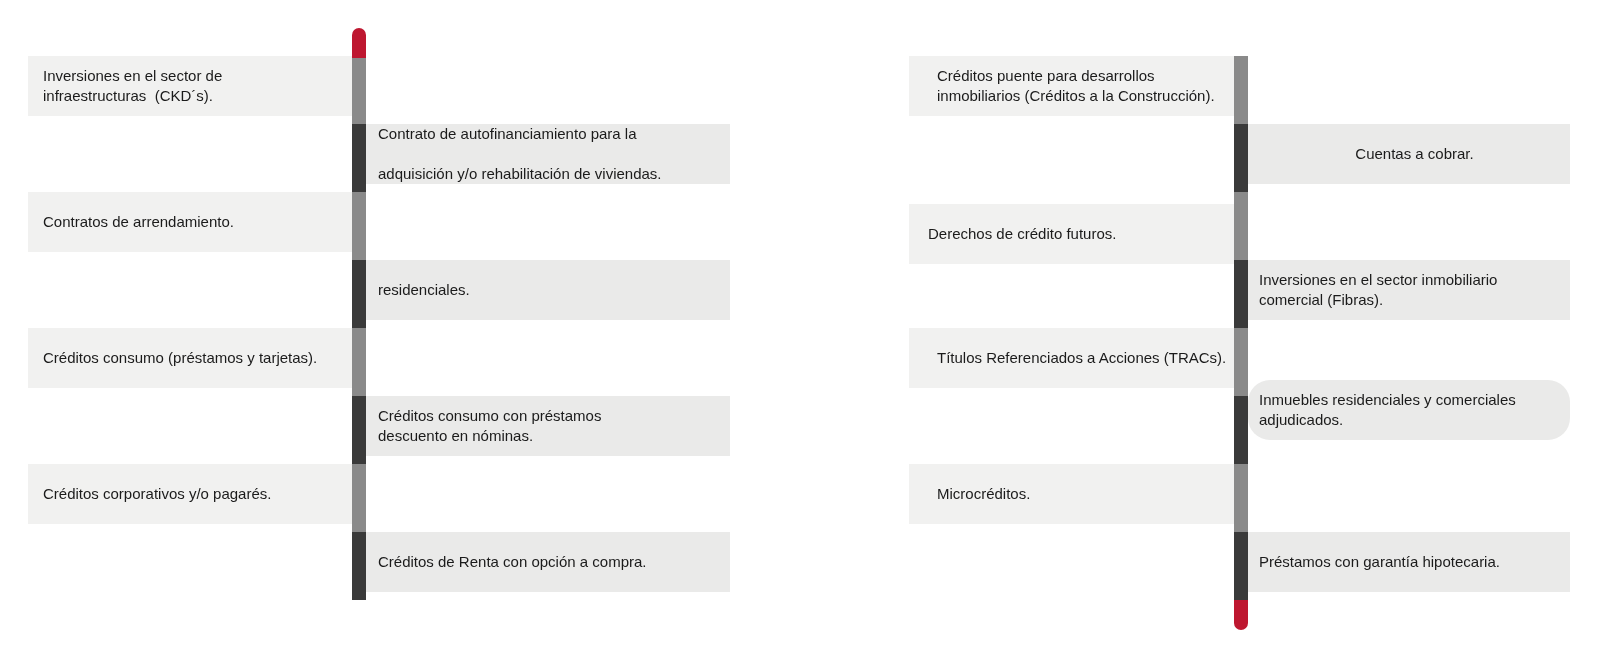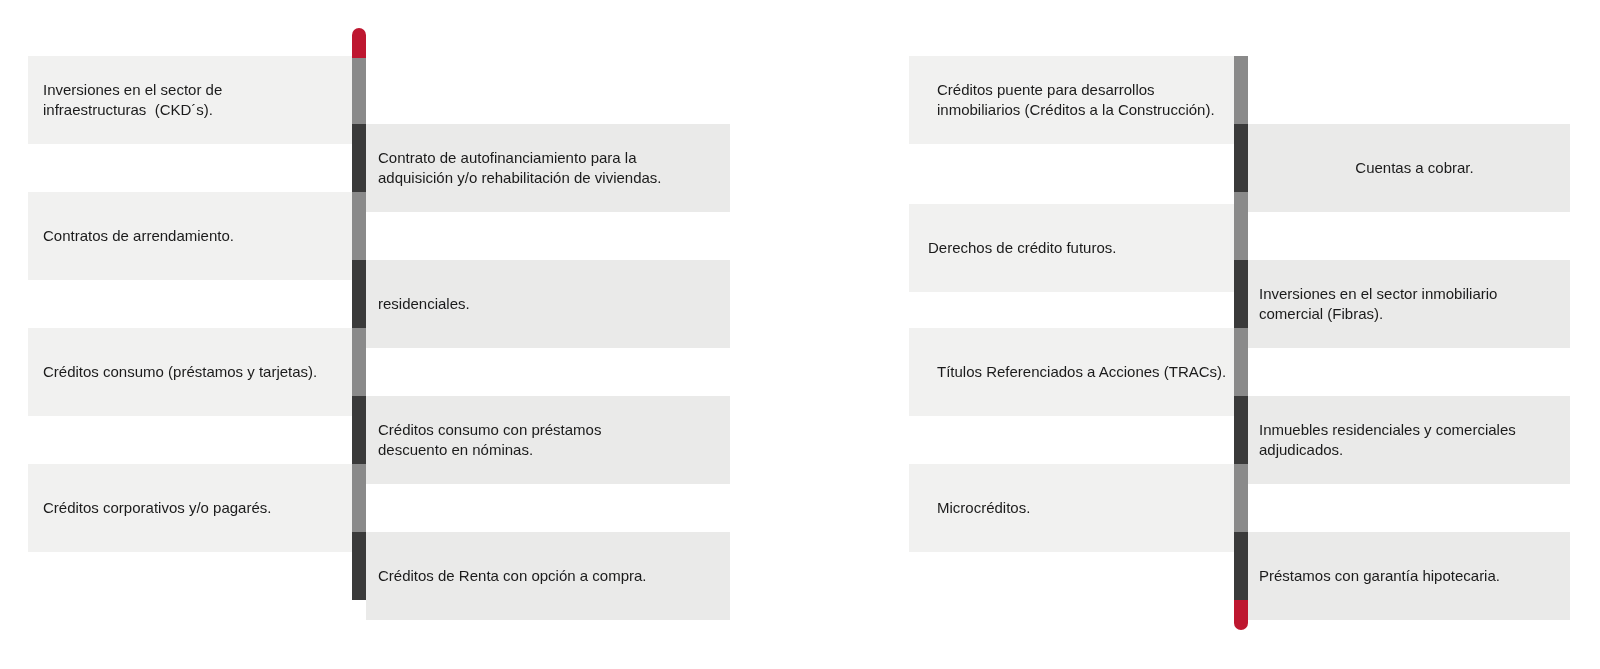--- a/index.html
+++ b/index.html
@@ -7,21 +7,21 @@
     width: 1600px; height: 669px;
     position: relative;
     background: #ffffff;
     font-family: "Liberation Sans", sans-serif;
   }
   .diagram { position: absolute; inset: 0; }
 
   
   .tl-box {
     position: absolute;
-    height: 88px;
+    height: 60px;
     box-sizing: border-box;
     display: flex;
     flex-direction: column;
     justify-content: center;
     align-items: flex-start;
   }
   .lt-left  { left: 28px;   width: 324px; padding-left: 15px; background: #f1f1f0; }
   .lt-right { left: 366px;  width: 364px; padding-left: 12px; background: #eaeae9; }
   .rt-left  { left: 909px;  width: 325px; padding-left: 28px; background: #f1f1f0; }
   .rt-right { left: 1248px; width: 322px; padding-left: 11px; background: #eaeae9; }
@@ -56,21 +56,21 @@
     <div class="seg seg-gray" style="height:68px;"></div>
     <div class="seg seg-dark" style="height:68px;"></div>
     <div class="seg seg-gray" style="height:68px;"></div>
     <div class="seg seg-dark" style="height:68px;"></div>
   </div>
 
   <div class="tl-box lt-left" style="top:56px;">
     <div class="line">Inversiones en el sector de</div>
     <div class="line">infraestructuras&nbsp; (CKD´s).</div>
   </div>
-  <div class="tl-box lt-right" style="top:124px;">
+  <div class="tl-box lt-right" style="top:124px;justify-content:space-between;">
     <div class="line">Contrato de autofinanciamiento para la</div>
     <div class="line">adquisición y/o rehabilitación de viviendas.</div>
   </div>
   <div class="tl-box lt-left" style="top:192px;">
     <div class="line">Contratos de arrendamiento.</div>
   </div>
   <div class="tl-box lt-right" style="top:260px;">
     <div class="line">residenciales.</div>
   </div>
   <div class="tl-box lt-left" style="top:328px;justify-content:center;">
@@ -109,21 +109,21 @@
   <div class="tl-box rt-left" style="top:204px; padding-left:19px;">
     <div class="line">Derechos de crédito futuros.</div>
   </div>
   <div class="tl-box rt-right" style="top:260px;">
     <div class="line">Inversiones en el sector inmobiliario</div>
     <div class="line">comercial (Fibras).</div>
   </div>
   <div class="tl-box rt-left" style="top:328px;">
     <div class="line">Títulos Referenciados a Acciones (TRACs).</div>
   </div>
-  <div class="tl-box rt-right" style="top:396px;">
+  <div class="tl-box rt-right" style="top:380px;border-radius:22px;">
     <div class="line">Inmuebles residenciales y comerciales</div>
     <div class="line">adjudicados.</div>
   </div>
   <div class="tl-box rt-left" style="top:464px;">
     <div class="line">Microcréditos.</div>
   </div>
   <div class="tl-box rt-right" style="top:532px;">
     <div class="line">Préstamos con garantía hipotecaria.</div>
   </div>
 

